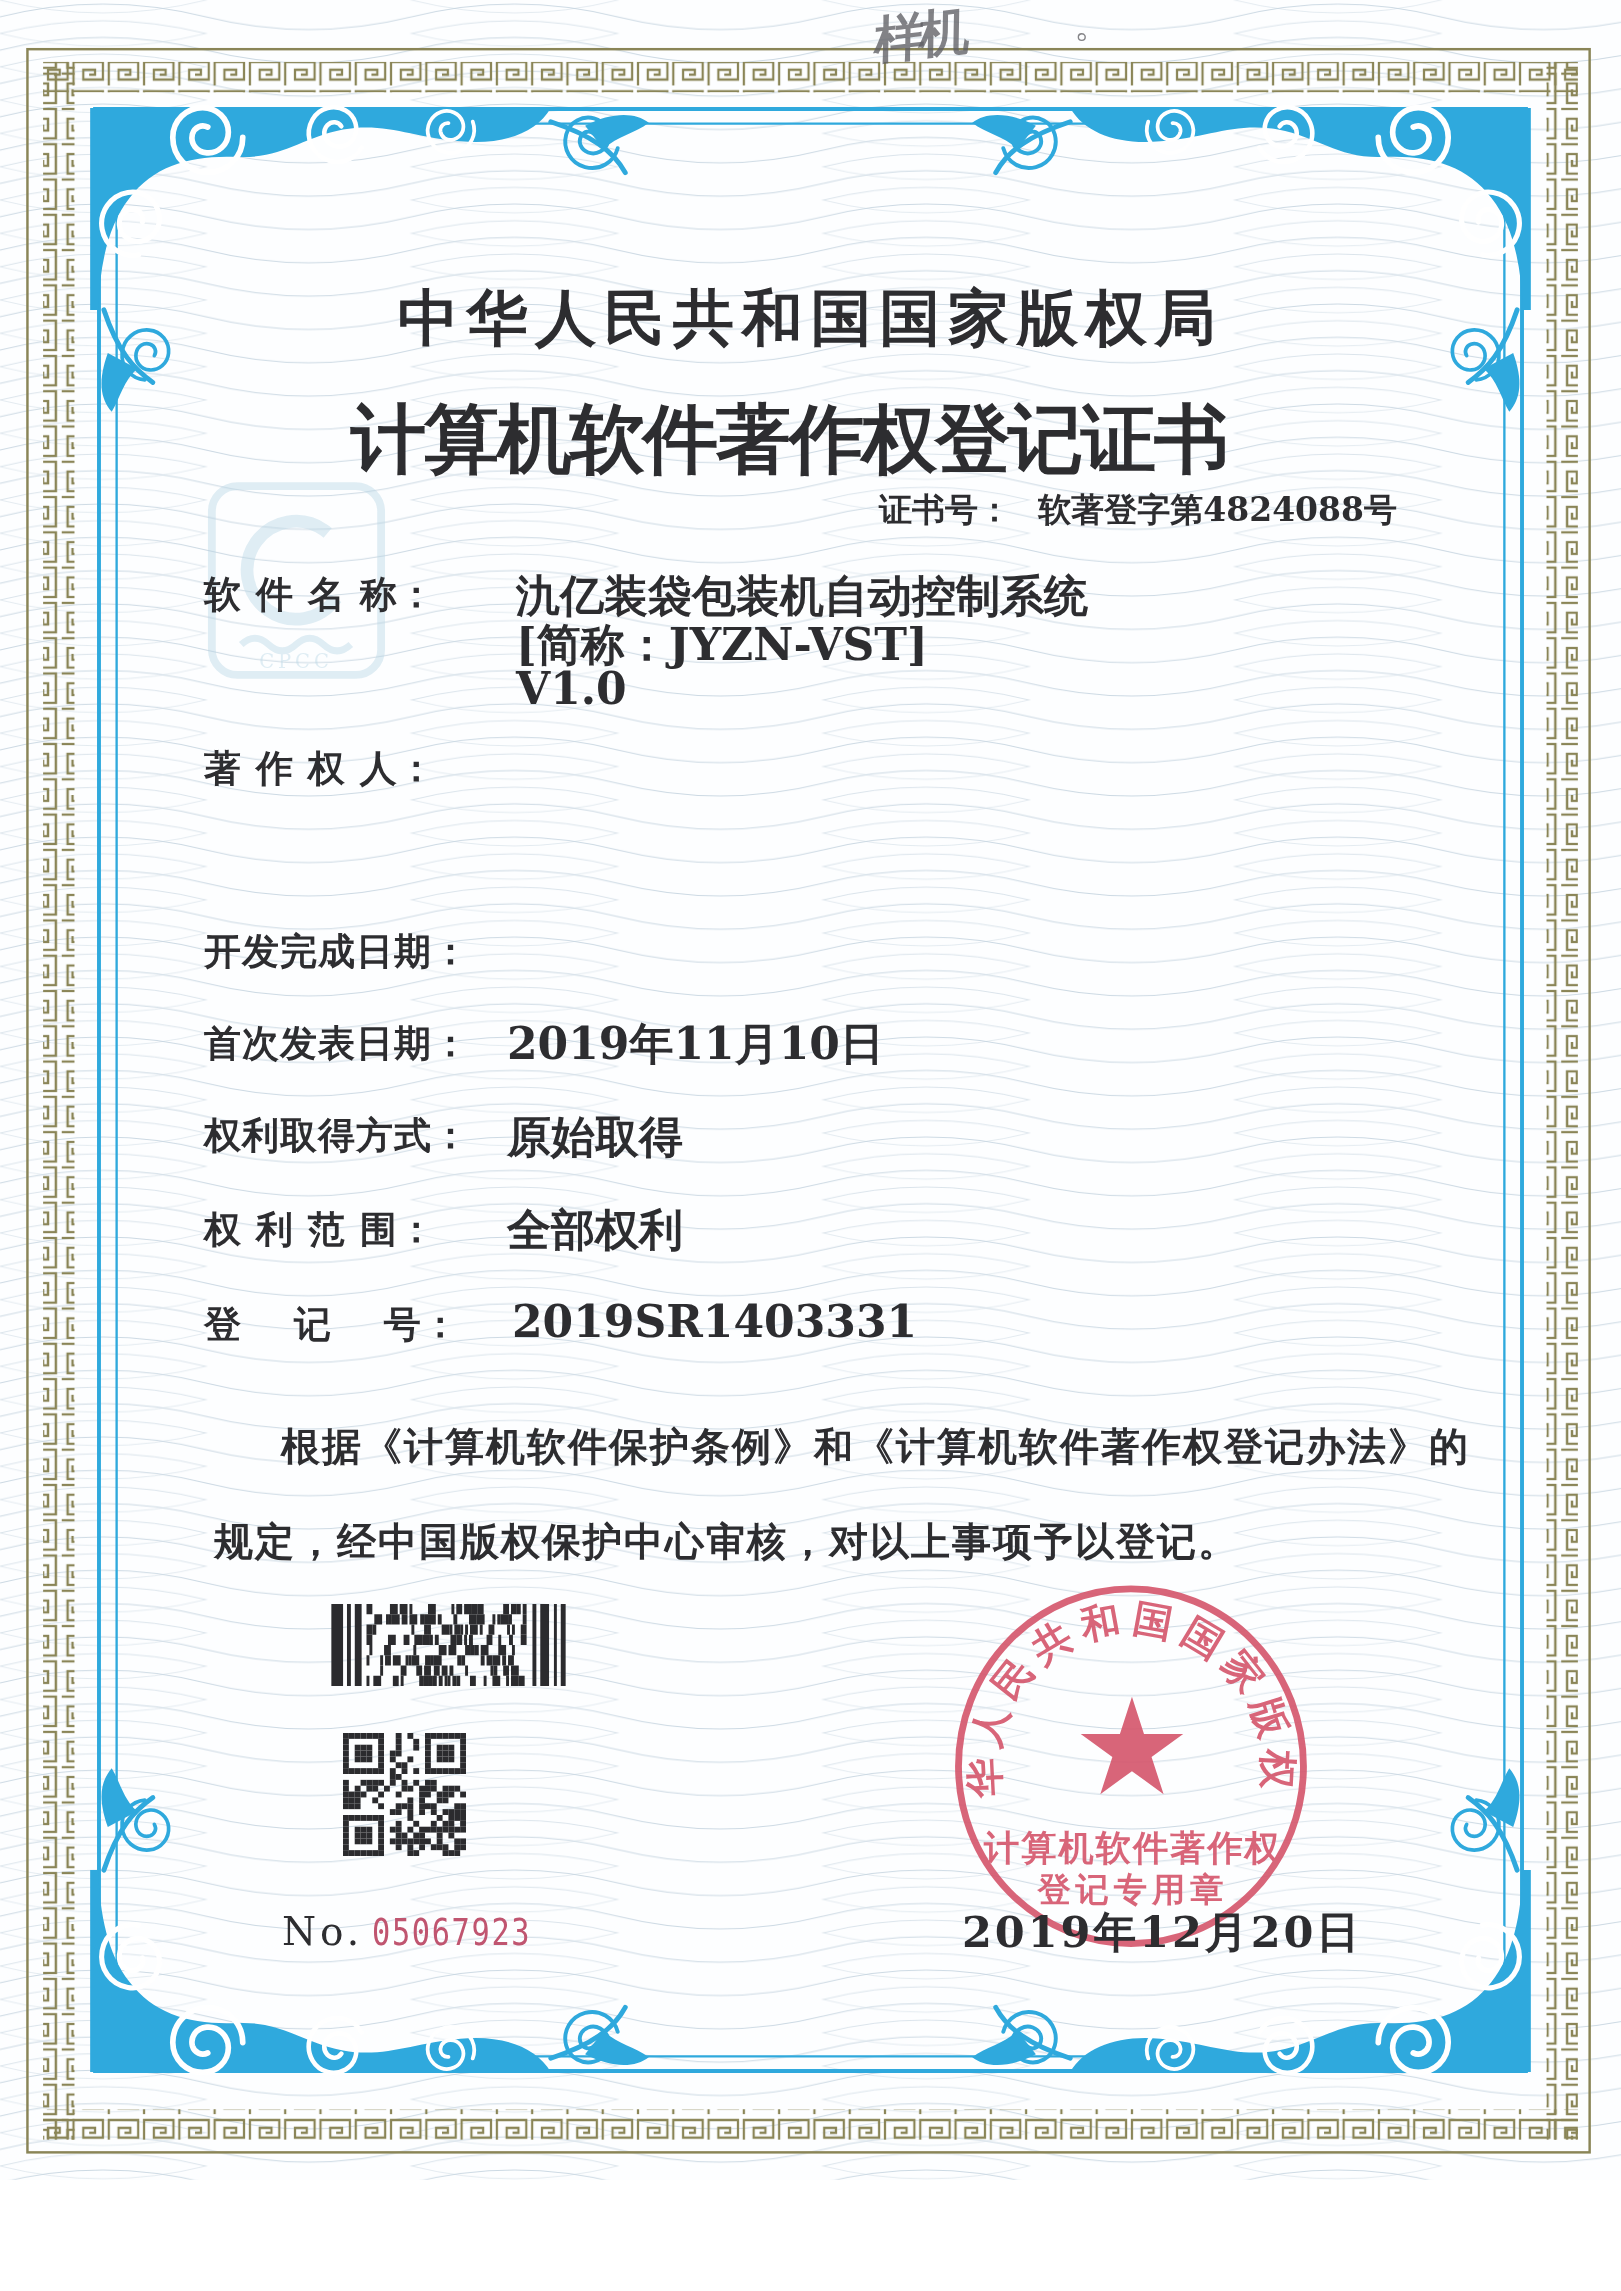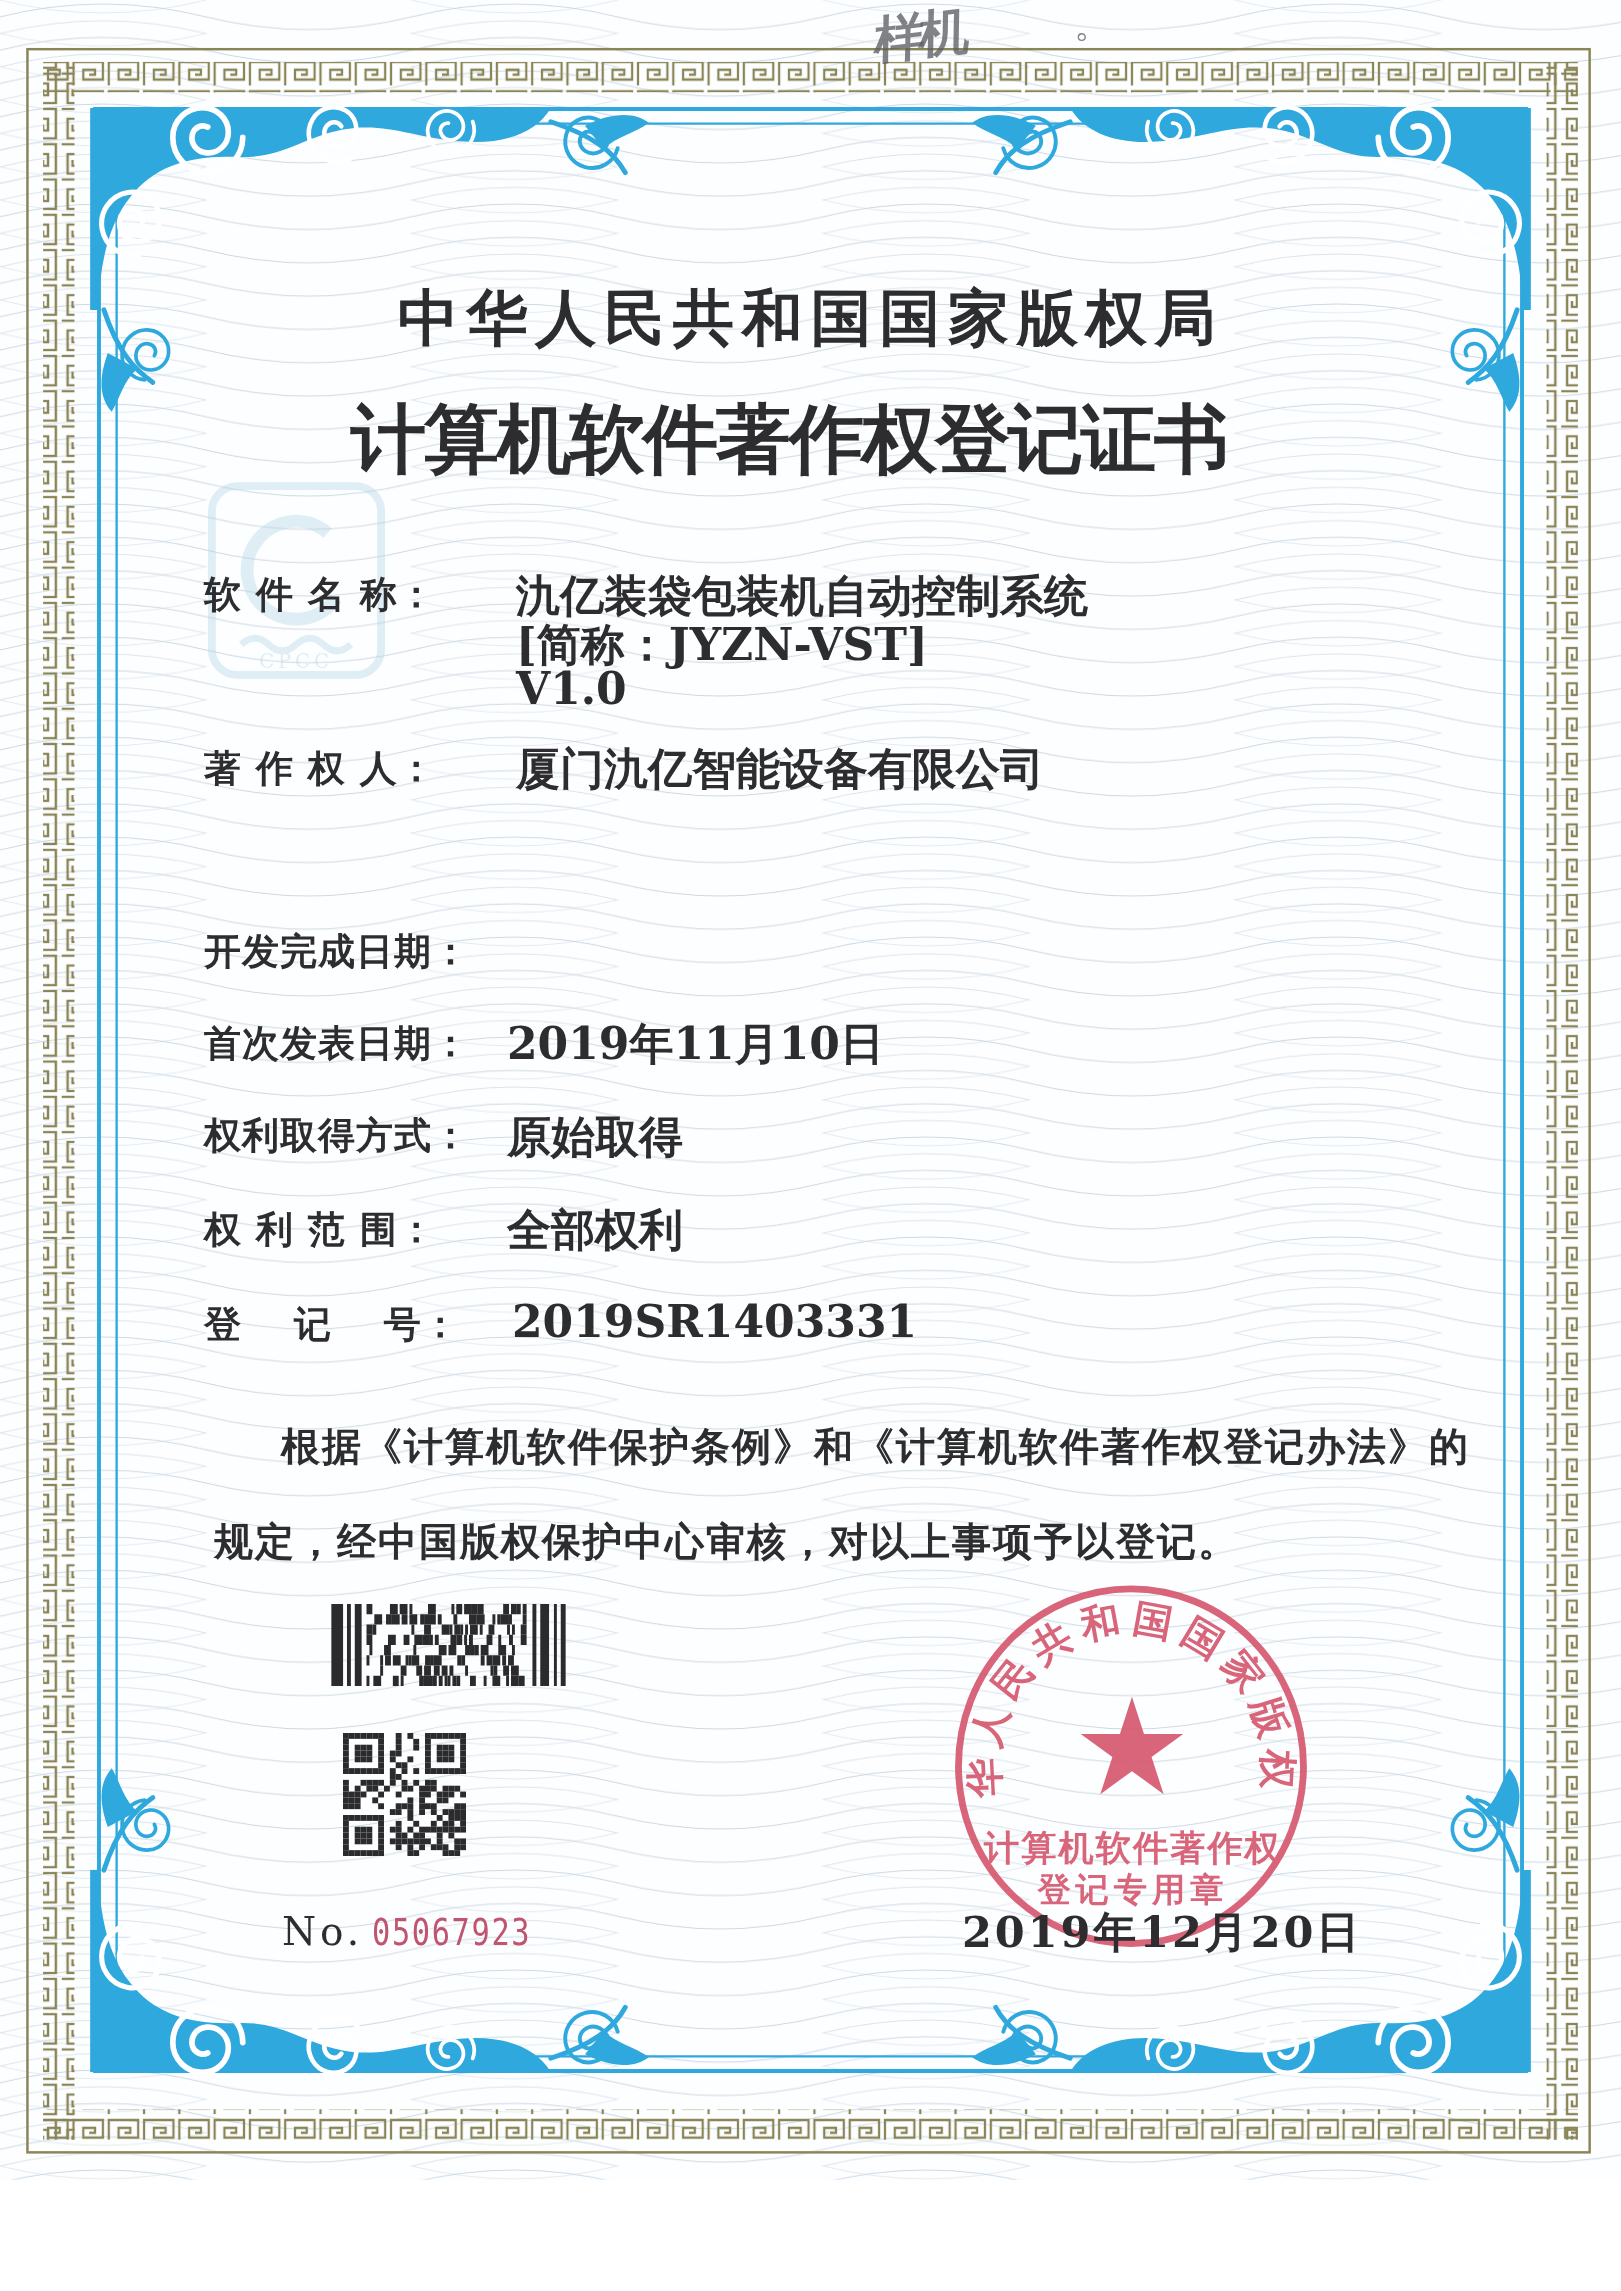--- a/index.html
+++ b/index.html
@@ -121,28 +121,31 @@
       <circle cx="92" cy="92" r="50" fill="none" stroke="currentColor" stroke-width="13" stroke-dasharray="240 75" transform="rotate(35 92 92)"></circle>
       <path d="M36 168 q14 -13 28 0 t28 0 t28 0 t28 0" stroke="currentColor" fill="none" stroke-width="7"></path>
       <text x="92" y="192" text-anchor="middle" font-size="20" letter-spacing="4" fill="currentColor">CPCC</text>
     </svg>
 
     <div class="hand-note txt">样机</div>
     <div class="hand-mark txt">。</div>
 
     <div class="txt title1">中华人民共和国国家版权局</div>
     <div class="txt title2">计算机软件著作权登记证书</div>
+    <div class="certline">
+      <span>证书号：</span>
+      <span>软著登字第4824088号</span>
+    </div>
 
     <div class="lab txt" style="top:570px">软 件 名 称：</div>
     <div class="val txt" style="top:567px">氿亿装袋包装机自动控制系统</div>
     <div class="val txt" style="top:616px">[简称：JYZN-VST]</div>
     <div class="val txt" style="top:663px">V1.0</div>
 
     <div class="lab txt" style="top:744px">著 作 权 人：</div>
-    <div class="val txt" style="top:740px">厦门氿亿智能设备有限公司</div>
 
     <div class="lab txt" style="top:927px">开发完成日期：</div>
 
     <div class="lab txt" style="top:1019px">首次发表日期：</div>
     <div class="val val2 txt" style="top:1015px">2019年11月10日</div>
 
     <div class="lab txt" style="top:1111px">权利取得方式：</div>
     <div class="val val2 txt" style="top:1108px">原始取得</div>
 
     <div class="lab txt" style="top:1205px">权 利 范 围：</div>

